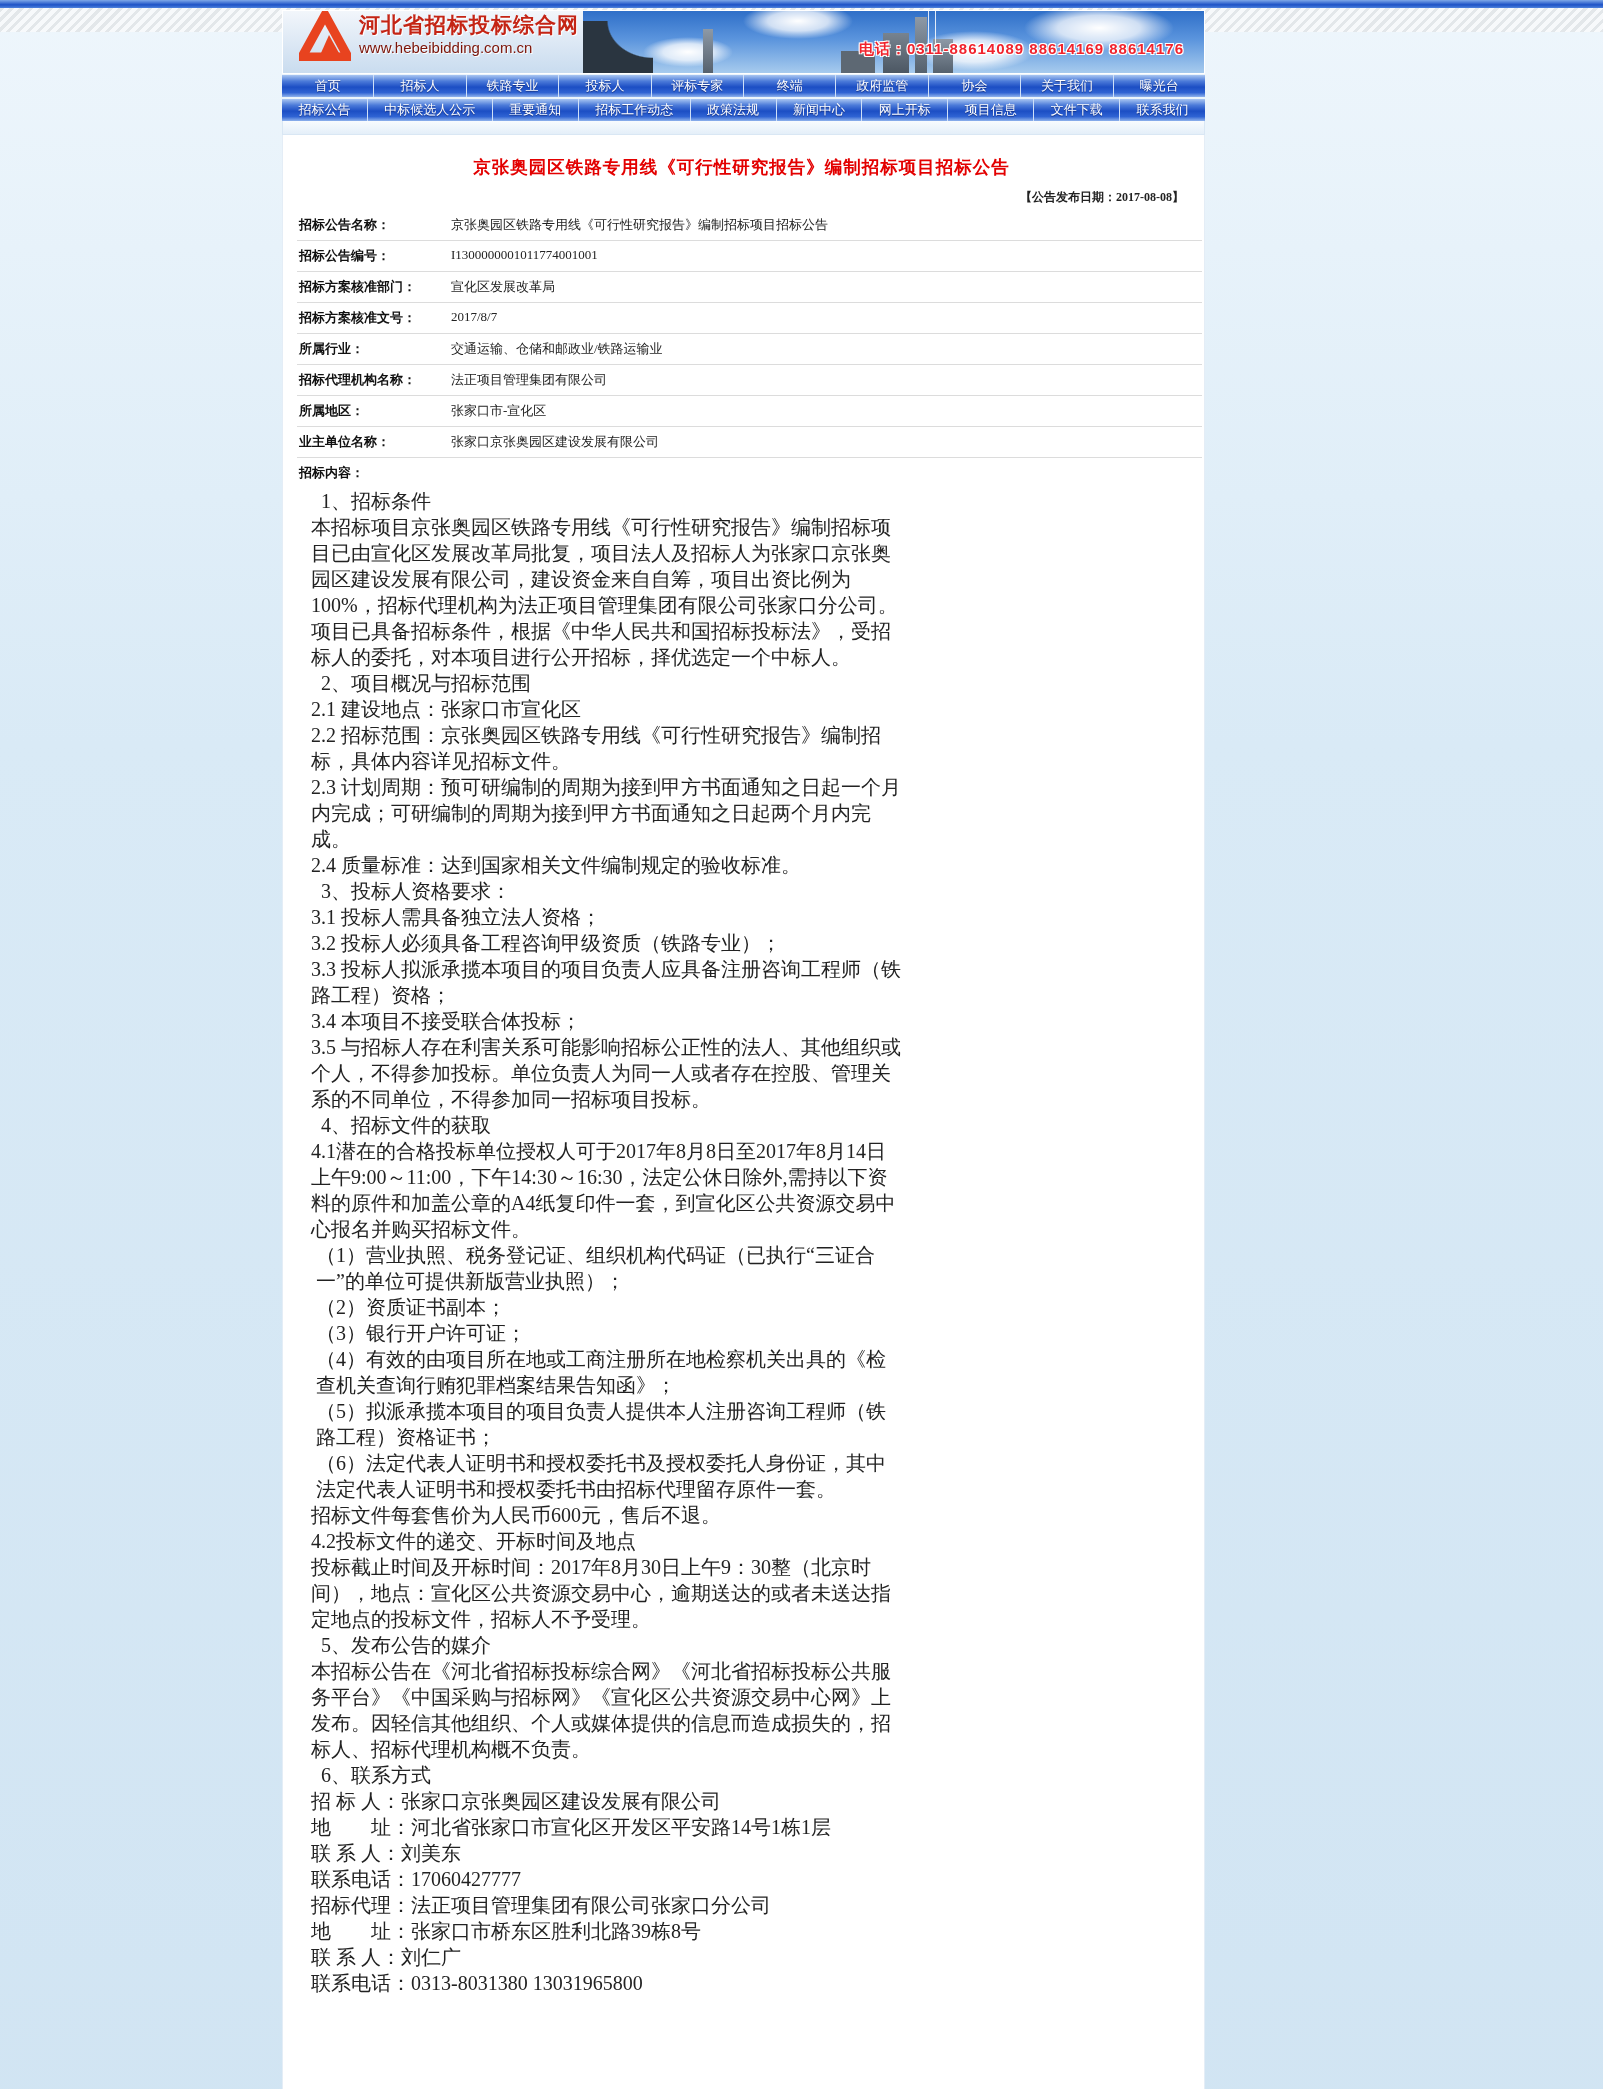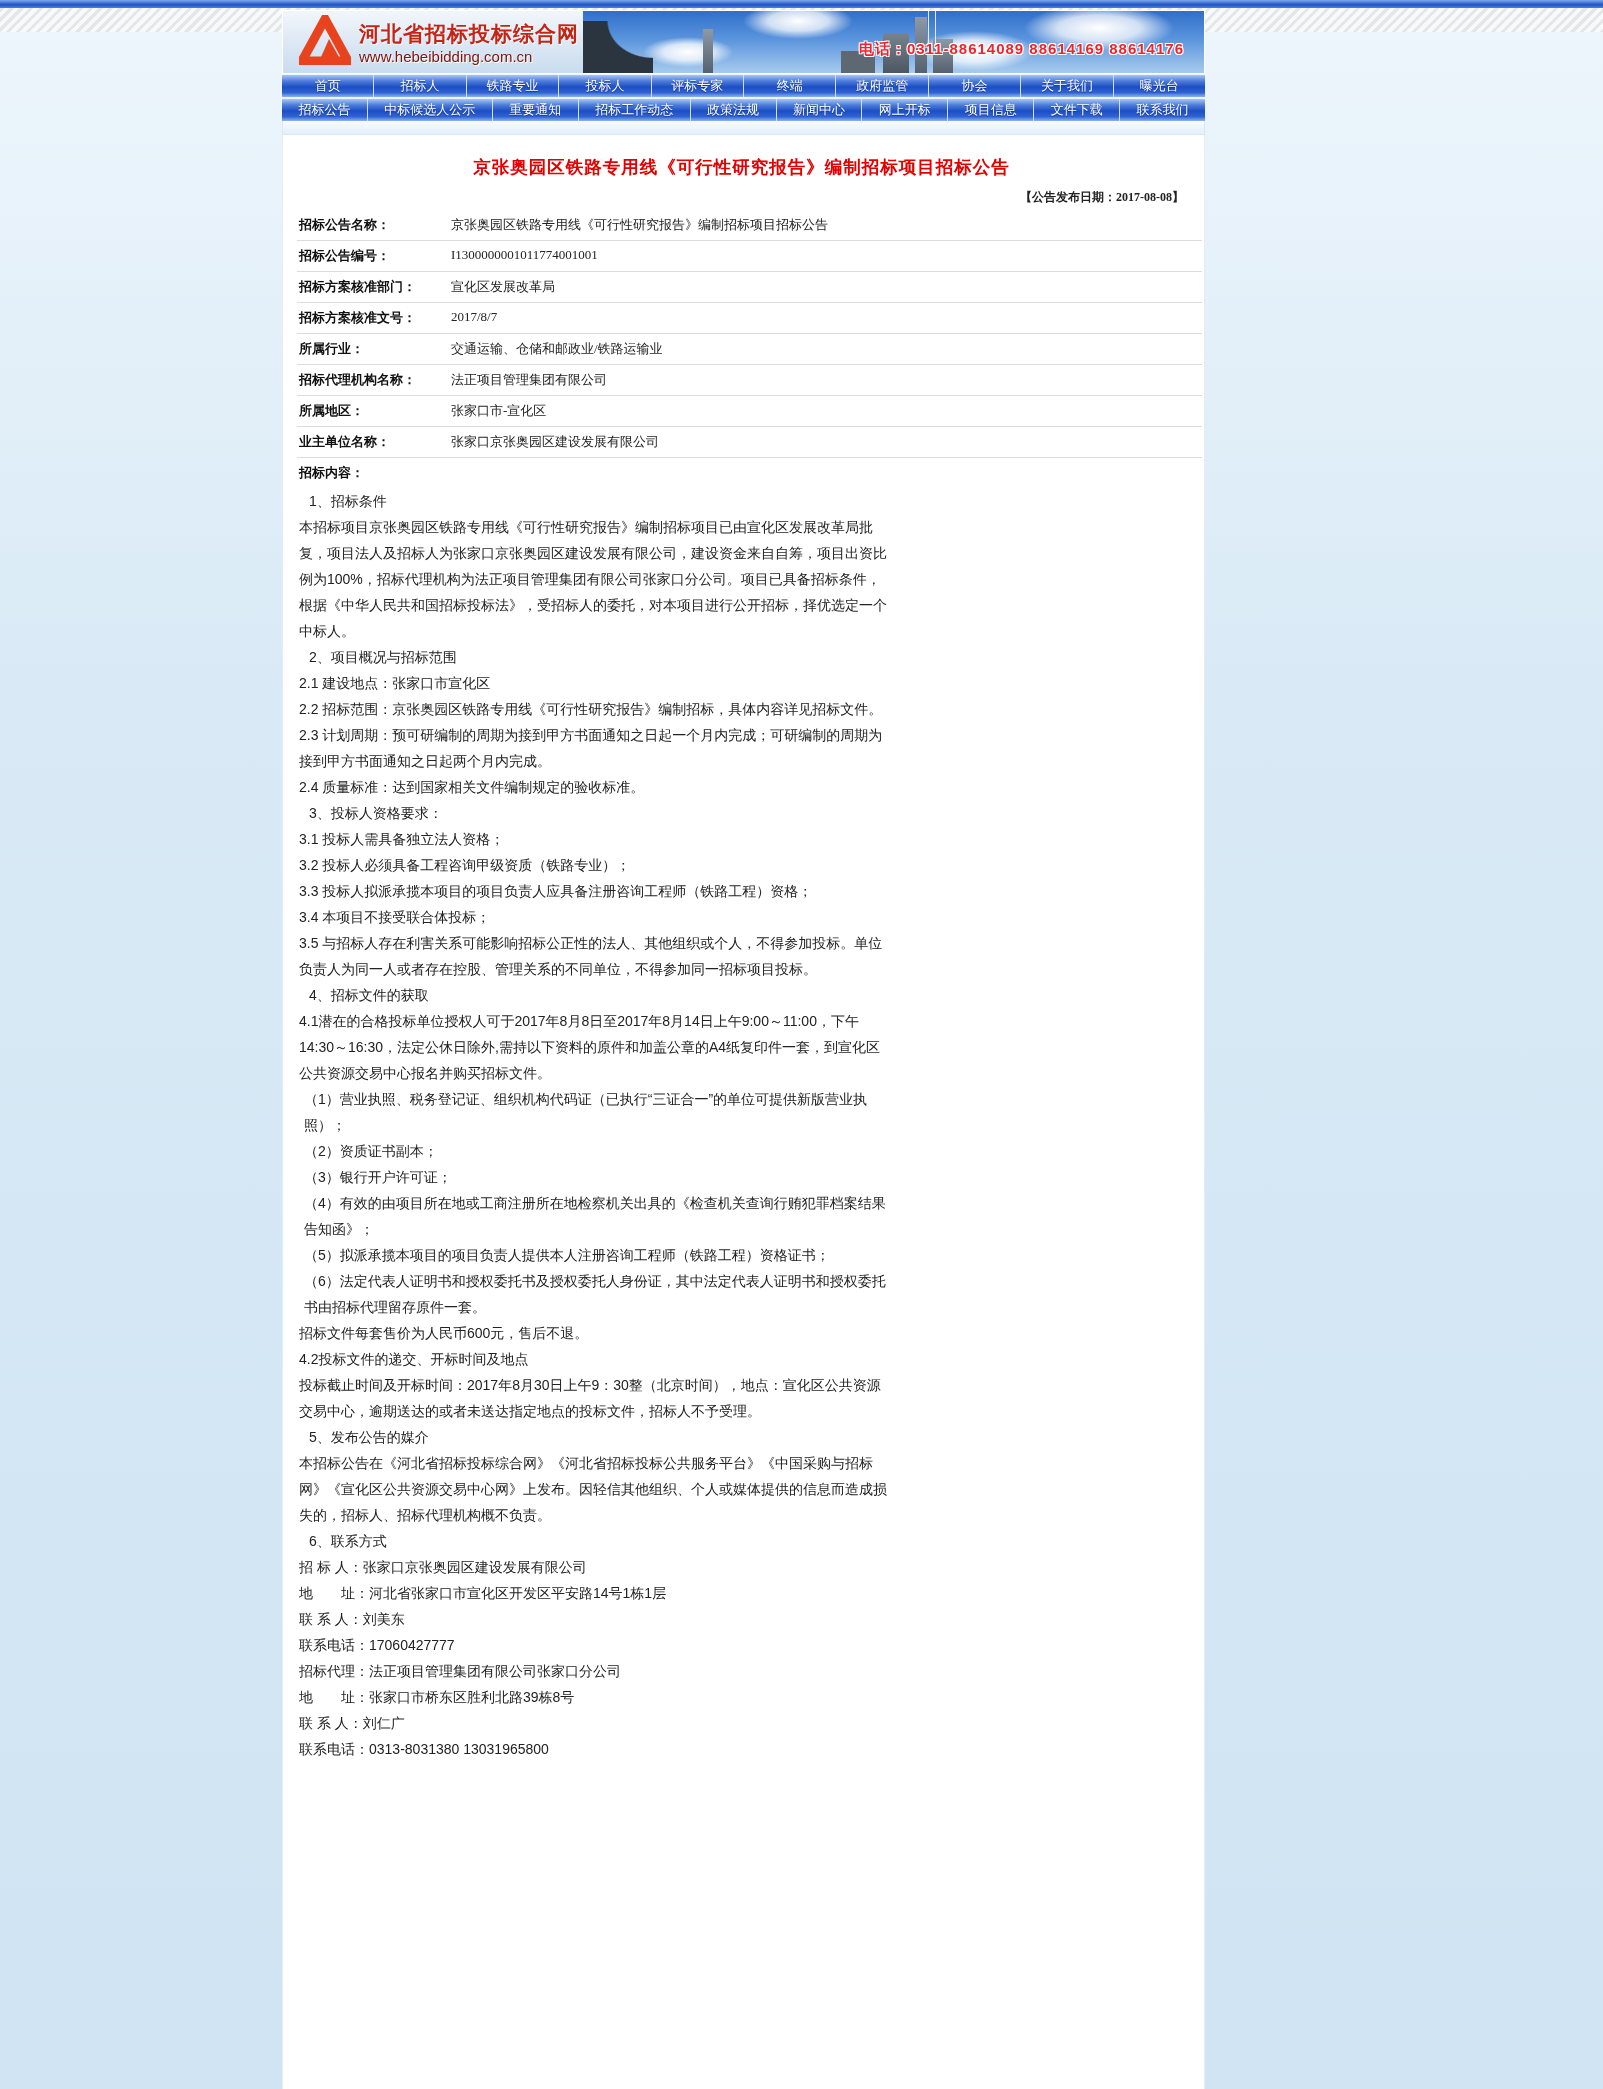--- a/index.html
+++ b/index.html
@@ -12,21 +12,21 @@
     overflow-x:hidden;
   }
   .topbar { height:8px; width:100%;
     background:linear-gradient(180deg,#7fa8e8,#1d52c6 60%,#4f82dc); }
   .stripes { position:absolute; top:8px; left:0; width:100%; height:24px;
     background:repeating-linear-gradient(135deg,#e3e7ea 0 3px,#f7f9fb 3px 7px); }
   .column { position:relative; width:923px; margin-left:282px; }
 
   
   .banner { display:flex; height:64px; margin-top:2px; border:1px solid #ffffff; background:#dce8f6; }
-  .logo-box { width:300px; display:flex; align-items:center; gap:8px; padding-left:16px;
+  .logo-box { width:300px; display:flex; gap:8px; padding-left:16px;
     background:linear-gradient(180deg,#f2f6fb 0%,#dbe7f4 55%,#c9dcef 100%); }
   .logo-text .cn { font-family:"Liberation Serif", serif; font-weight:bold; font-size:21px;
     color:#c42415; letter-spacing:1px; white-space:nowrap;
     text-shadow:1px 1px 0 #ffffff; }
   .logo-text .url { font-weight:normal; font-size:15px; color:#7c1408; white-space:nowrap;
     text-shadow:1px 1px 0 #ffffff; }
   .photo { flex:1; position:relative; overflow:hidden;
     background:linear-gradient(180deg,#2f6fc8 0%,#5a94dd 45%,#a7cbee 100%); }
   .cloud { position:absolute; border-radius:50%; background:radial-gradient(closest-side,#ffffff 0%,rgba(255,255,255,.75) 55%,rgba(255,255,255,0) 100%); }
   .c1{ width:150px;height:46px; right:30px; top:-6px;}
@@ -65,22 +65,22 @@
   .date-row { text-align:right; font-size:12px; font-weight:bold; color:#222;
     font-family:"Liberation Serif", serif; padding-right:2px; padding-bottom:4px; }
 
   table.info { border-collapse:collapse; width:905px; font-family:"Liberation Serif", serif; }
   table.info td { border-bottom:1px solid #dcdcdc; padding:6px 2px; font-size:13px; vertical-align:top; }
   td.lbl { width:152px; font-weight:bold; color:#111; white-space:nowrap; }
   td.val { color:#222; }
   tr.last td { border-bottom:none; }
   .small-val { font-size:12px; }
 
-  .body-text { width:592px; font-family:Liberation Sans, sans-serif; font-size:14px;
-    line-height:26px; color:#222; padding-left:2px; }
+  .body-text { width:592px; font-family:Liberation Serif, serif; font-size:20px;
+    line-height:26px; color:#222; padding-left:2px;margin-left:12px; }
   .body-text p { margin:0; }
   .body-text p.sec { padding-left:10px; }
   .body-text p.pa  { padding-left:5px; }
 
   .spacer-tall { height:482px; }
 </style>
 </head>
 <body>
 
 <div class="topbar"></div>

